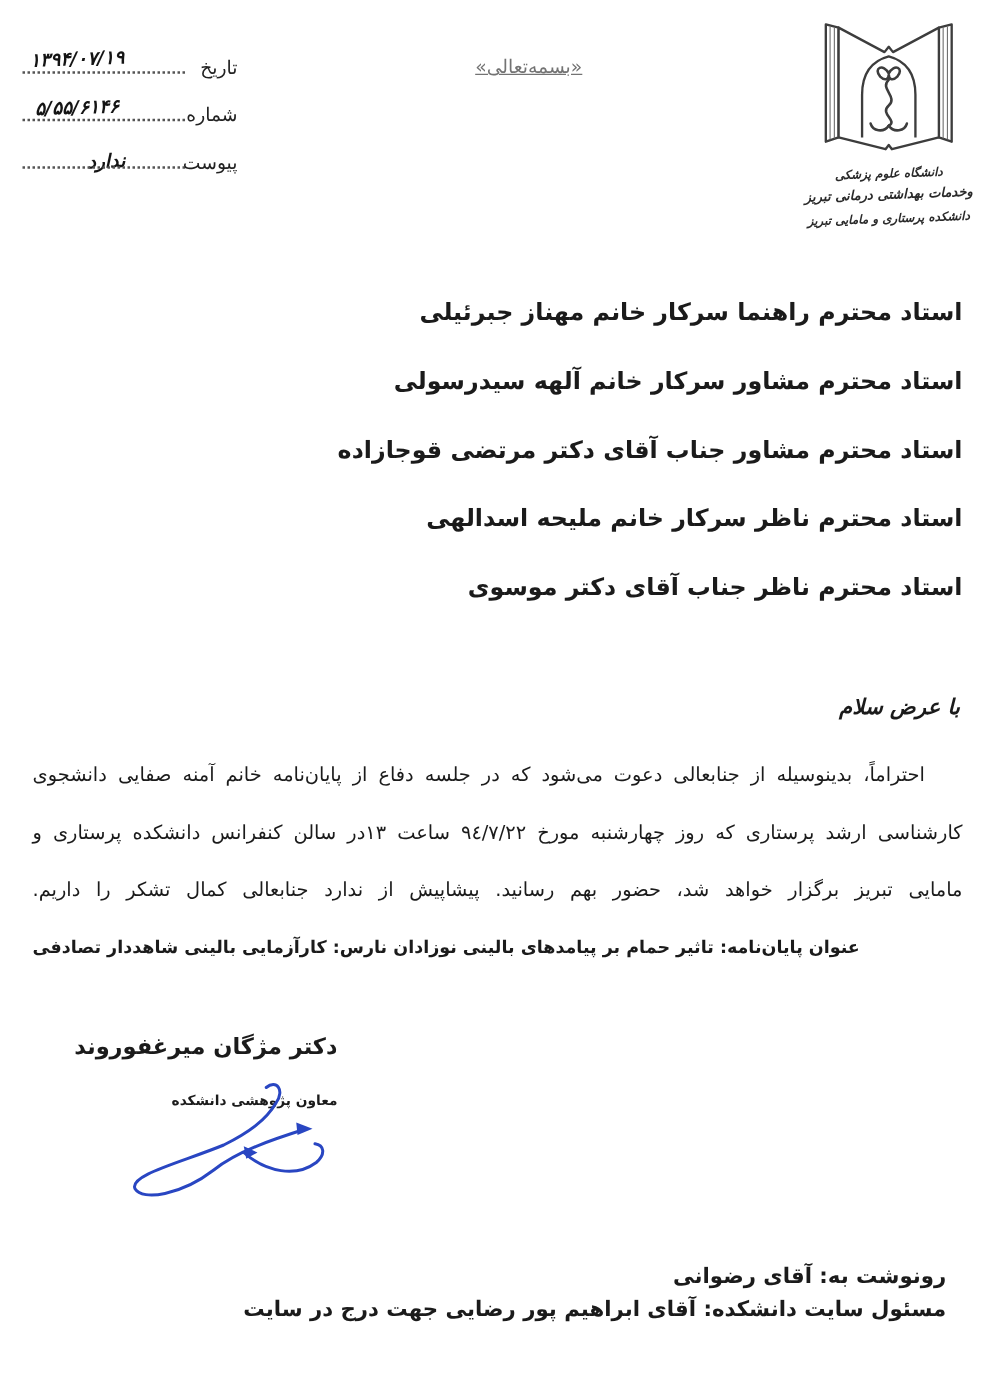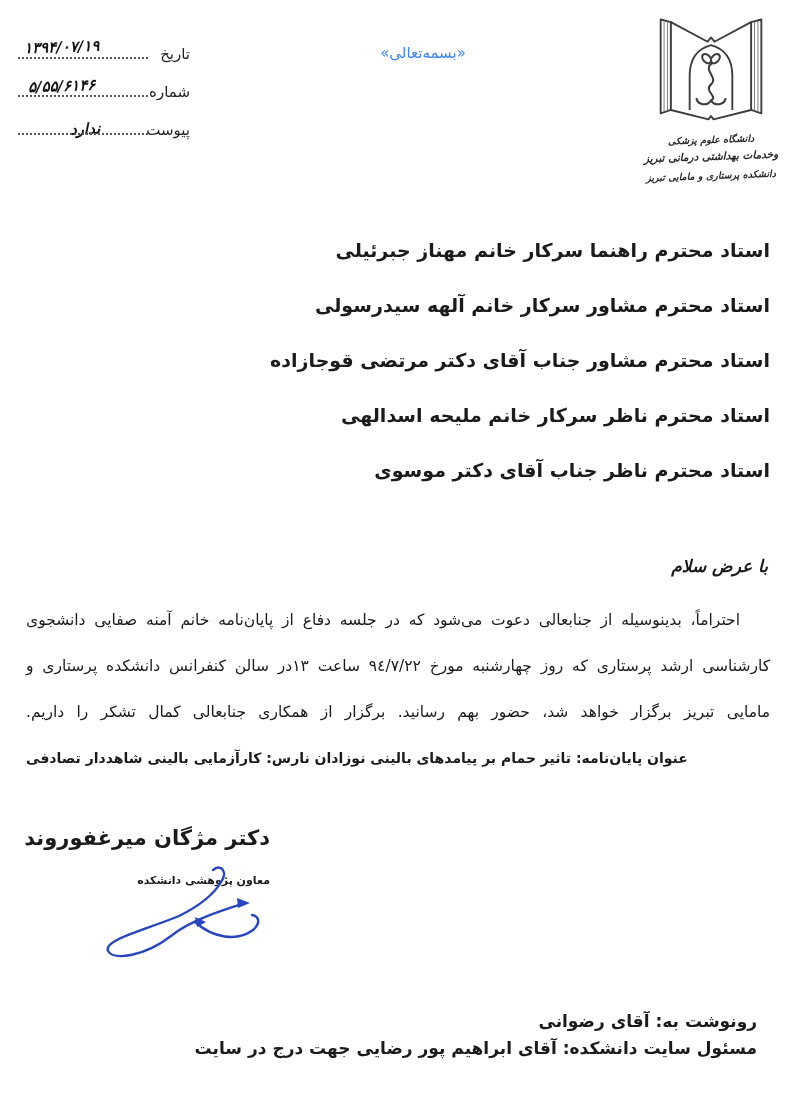--- a/index.html
+++ b/index.html
@@ -14,41 +14,41 @@
   .hlabel{position:absolute;right:0;bottom:3px;font-size:15px;color:#222;}
   .hdots{position:absolute;left:0;right:42px;bottom:7px;height:0;border-bottom:2px dotted #555;}
   .hval{
     position:absolute;font-weight:bold;font-style:italic;font-size:15px;color:#141414;
     transform:rotate(-2deg);white-space:nowrap;
   }
   .hval.v1{left:6px;bottom:10px;}
   .hval.v2{left:10px;bottom:9px;}
   .hval.v3{left:52px;bottom:4px;}
   
-  .besmele{position:absolute;left:348px;top:44px;width:150px;text-align:center;font-size:15px;color:#3b82f6;}
+  .besmele{position:absolute;left:348px;top:44px;width:150px;text-align:center;font-size:15px;color:#737373;text-decoration:underline;}
   
   .logo{position:absolute;right:2px;top:12px;width:166px;text-align:center;}
   .logo svg{display:block;margin:0 auto;}
   .logo-text{font-weight:bold;font-style:italic;color:#2a2a2a;transform:rotate(-2deg);}
   .logo-l1{font-size:9.5px;line-height:15px;}
   .logo-l2{font-size:10.5px;line-height:19px;}
   .logo-l3{font-size:9.5px;line-height:19px;}
   
   .recipients{position:absolute;right:26px;top:236px;left:26px;text-align:right;}
   .recipient{font-weight:bold;font-size:19px;line-height:29px;margin-bottom:26px;text-align:right;}
   
   .greeting{position:absolute;right:28px;top:556px;font-size:17px;font-weight:bold;font-style:italic;text-align:right;}
   
   .body-block{position:absolute;right:26px;left:26px;top:597px;}
   .body-line{font-size:15.5px;line-height:46px;text-align:justify;text-align-last:justify;}
   .body-line.indent{padding-right:30px;}
   .thesis{font-size:14px;font-weight:bold;line-height:30px;text-align:left;margin-top:8px;}
   
   .sig-block{position:absolute;left:108px;top:828px;width:162px;text-align:right;}
-  .sig-name{font-size:21px;font-weight:bold;line-height:20px;margin-bottom:23px;white-space:nowrap;}
+  .sig-name{font-size:18px;font-weight:bold;line-height:20px;margin-bottom:23px;white-space:nowrap;}
   .sig-title{font-size:11px;font-weight:bold;line-height:20px;white-space:nowrap;}
   .sig-scrawl{position:absolute;left:95px;top:866px;}
   
   .footer{position:absolute;right:39px;top:1012px;text-align:right;}
   .footer-line{font-size:17px;font-weight:bold;line-height:18px;margin-bottom:9px;}
 </style>
 </head>
 <body>
 
 <div class="page">
@@ -110,21 +110,21 @@
     <div class="recipient">استاد محترم مشاور جناب آقای دکتر مرتضی قوجازاده</div>
     <div class="recipient">استاد محترم ناظر سرکار خانم ملیحه اسدالهی</div>
     <div class="recipient">استاد محترم ناظر جناب آقای دکتر موسوی</div>
   </div>
 
   <div class="greeting">با عرض سلام</div>
 
   <div class="body-block">
     <div class="body-line indent">احتراماً، بدینوسیله از جنابعالی دعوت می‌شود که در جلسه دفاع از پایان‌نامه خانم آمنه صفایی دانشجوی</div>
     <div class="body-line">کارشناسی ارشد پرستاری که روز چهارشنبه مورخ ٩٤/٧/٢٢ ساعت ۱۳در سالن کنفرانس دانشکده پرستاری و</div>
-    <div class="body-line">مامایی تبریز برگزار خواهد شد، حضور بهم رسانید. برگزار از همکاری جنابعالی کمال تشکر را داریم.</div>
+    <div class="body-line">مامایی تبریز برگزار خواهد شد، حضور بهم رسانید. پیشاپیش از ندارد جنابعالی کمال تشکر را داریم.</div>
     <div class="thesis">عنوان پایان‌نامه: تاثیر حمام بر پیامدهای بالینی نوزادان نارس: کارآزمایی بالینی شاهددار تصادفی</div>
   </div>
 
   <div class="sig-block">
     <div class="sig-name">دکتر مژگان میرغفوروند</div>
     <div class="sig-title">معاون پژوهشی دانشکده</div>
   </div>
 
   <svg class="sig-scrawl" width="200" height="95" viewBox="0 0 200 95">
     <g fill="none" stroke-width="2.4" stroke-linecap="round">

